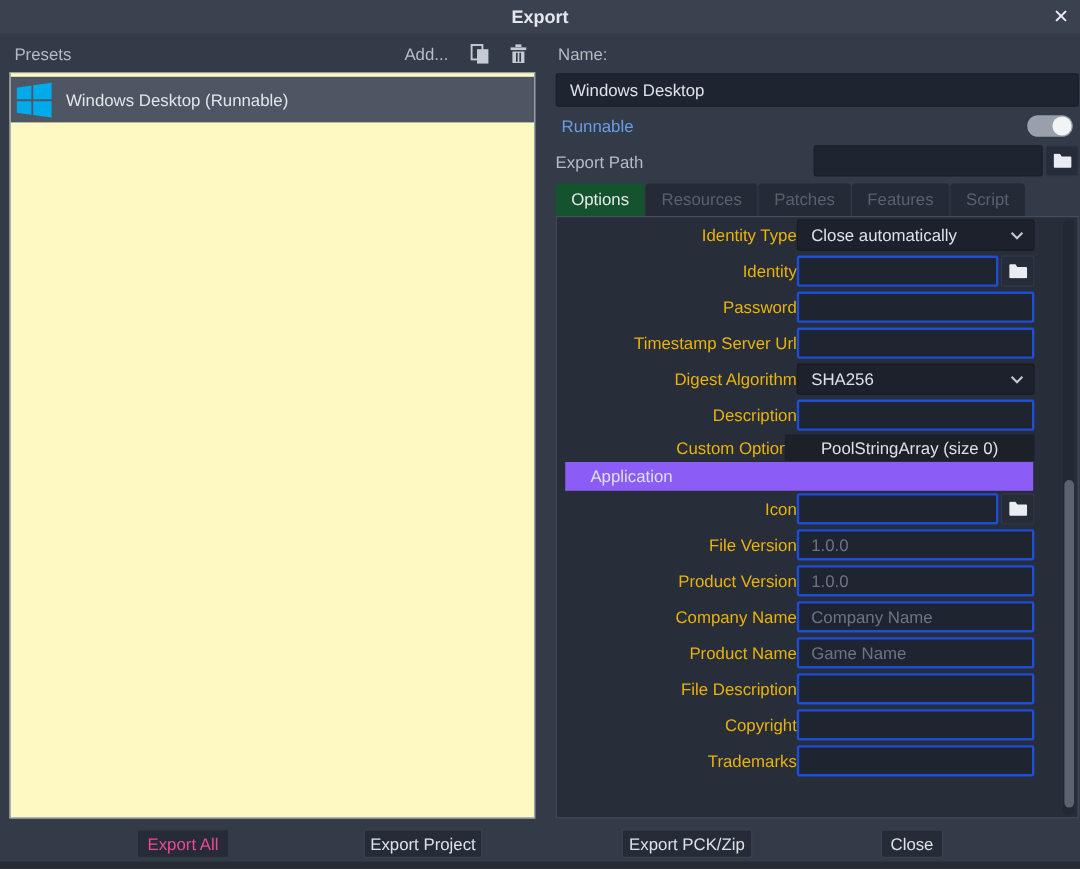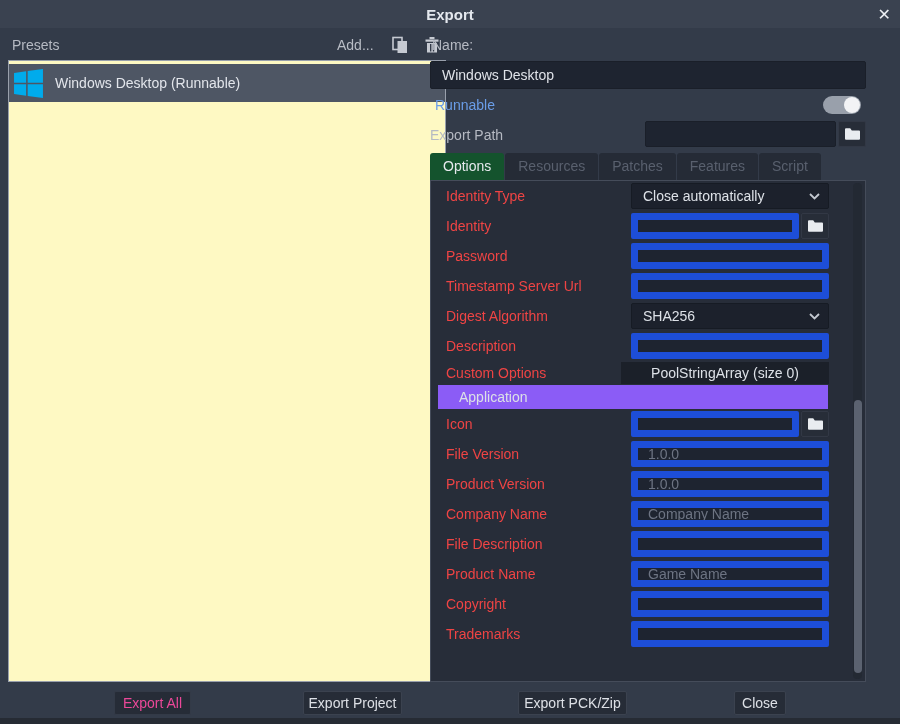--- a/index.html
+++ b/index.html
@@ -26,21 +26,21 @@
   .copy-btn { left:391px; }
   .trash-btn { left:423px; }
 
   .preset-list { position:absolute; left:8px; top:60px; width:438px; height:622px;
     background:#fef9c3; border:1px solid #99a0ac; }
   .preset-item { margin-top:3px; height:38px; background:#4e5664; display:flex;
     align-items:center; padding-left:4px; color:#e2e5eb; cursor:default; }
   .preset-item .win-logo { width:31px; height:31px; margin-right:11px; }
 
   
-  .right { position:absolute; left:430px; top:0; width:436px; height:632px; }
+  .right { position:absolute; left:463px; top:0; width:436px; height:632px; }
   .name-label { position:absolute; left:2px; top:37px; color:#b6bac3; }
   .name-input { position:absolute; left:0; top:61px; width:436px; height:28px;
     background:#1e2430; border:1px solid #1a1f29; color:#dfe2e8; font-size:14px;
     font-family:inherit; padding:0 11px; border-radius:2px; }
   .runnable-label { position:absolute; left:5px; top:97px; color:#6a9de8; }
   .toggle { position:absolute; left:393px; top:96px; width:38px; height:18px;
     background:#99a0ab; border-radius:9px; cursor:default; }
   .toggle .knob { position:absolute; right:1px; top:1px; width:16px; height:16px;
     background:#f2f3f5; border-radius:50%; }
   .export-path-label { position:absolute; left:0; top:127px; color:#b6bac3; }
@@ -55,29 +55,29 @@
   .tabs { position:absolute; left:0; top:153px; height:27px; display:flex; }
   .tab { padding:0 13px; line-height:27px; background:#252b36; color:#59606e;
     margin-right:1px; border-radius:3px 3px 0 0; cursor:default; }
   .tab.active { background:#14532d; color:#e6e9ed; }
 
   
   .panel { position:absolute; left:0; top:180px; width:436px; height:502px;
     background:#272d39; border:1px solid #454c5a; overflow:hidden; }
   .row { position:relative; height:30px; display:flex; align-items:center; }
   .row.h24 { height:24px; }
-  .row-label { width:200px; padding-left:15px; color:#ef4444; white-space:nowrap;
-    overflow:hidden; }
+  .row-label { width:200px; padding-left:15px; color:#eab308; white-space:nowrap;
+    overflow:hidden;text-align:right; }
   .row-value { position:relative; width:198px; height:26px; display:flex;
     align-items:center; }
   .row.highlight::before { content:""; position:absolute; left:7px; right:19px;
     top:0; bottom:0; background:#1c212b; }
   .row > * { position:relative; }
 
-  .pfield { width:100%; height:26px; background:#1e2430; border:7px solid #1d4ed8;
+  .pfield { width:100%; height:26px; background:#1e2430; border:2px solid #1d4ed8;
     color:#dfe2e8; font-size:14px; font-family:inherit; padding:0 10px;
     border-radius:2px; }
   input::placeholder { color:#6d7483; opacity:1; }
   .pfield.short { width:168px; margin-right:2px; }
   .folder-btn { width:28px; height:26px; background:#272d38; border:1px solid #323845;
     border-radius:2px; display:flex; align-items:center; justify-content:center;
     cursor:default; flex:none; }
 
   .dropdown { width:100%; height:26px; background:#1c212c; border:1px solid #161b24;
     border-radius:2px; display:flex; align-items:center; padding-left:11px;
@@ -276,30 +276,30 @@
     </div>
 
     <div class="row">
       <span class="row-label">Company Name</span>
       <div class="row-value">
         <input class="pfield" type="text" placeholder="Company Name" style="">
       </div>
     </div>
 
     <div class="row">
+      <span class="row-label">Product Name</span>
+      <div class="row-value">
+        <input class="pfield" type="text" placeholder="Game Name" style="">
+      </div>
+    </div>
+
+    <div class="row">
       <span class="row-label">File Description</span>
       <div class="row-value">
         <input class="pfield" type="text" placeholder="" style="">
-      </div>
-    </div>
-
-    <div class="row">
-      <span class="row-label">Product Name</span>
-      <div class="row-value">
-        <input class="pfield" type="text" placeholder="Game Name" style="">
       </div>
     </div>
 
     <div class="row">
       <span class="row-label">Copyright</span>
       <div class="row-value">
         <input class="pfield" type="text" placeholder="" style="">
       </div>
     </div>
 

